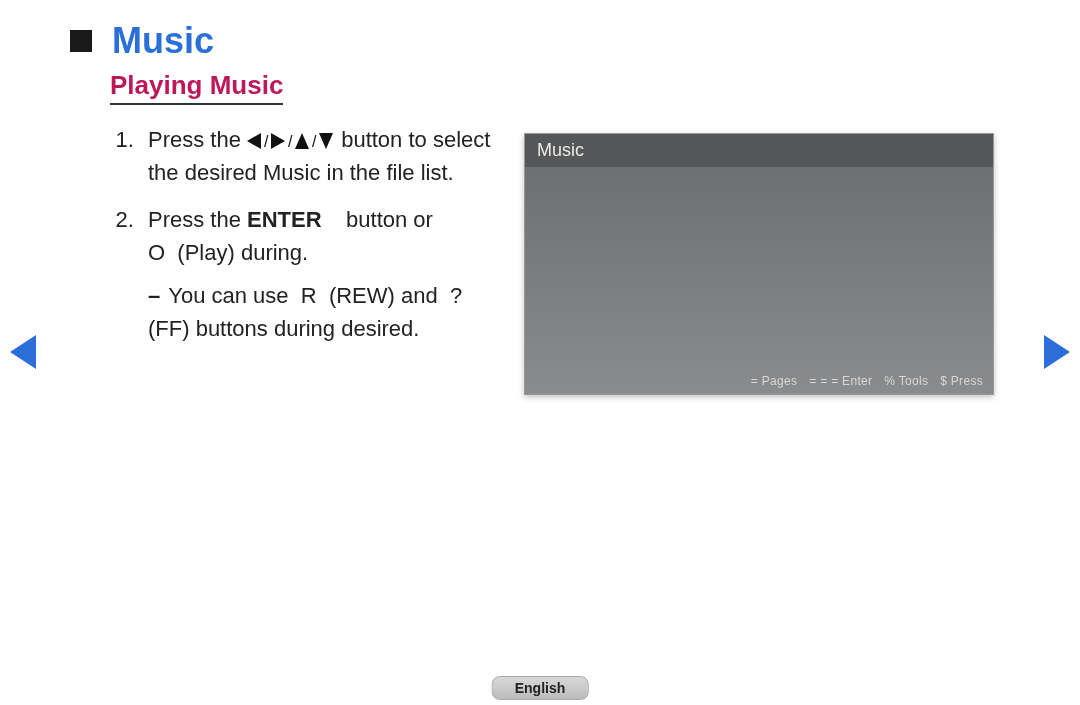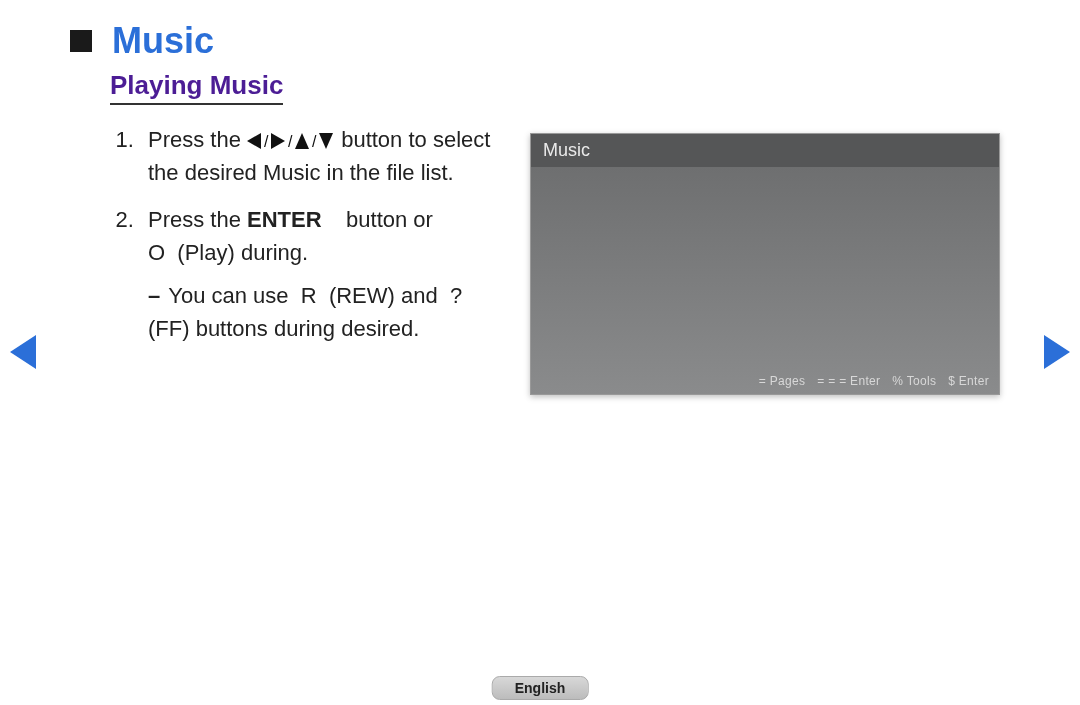--- a/index.html
+++ b/index.html
@@ -26,32 +26,32 @@
     width: 22px;
     height: 22px;
     background: #1a1a1a;
   }
   .main-title {
     color: #2b6fd8;
     font-size: 36px;
     font-weight: bold;
   }
   .sub-title {
-    color: #4c1d95;
+    color: #be185d;
     font-size: 26px;
     font-weight: bold;
     margin-left: 40px;
     display: inline-block;
     border-bottom: 2px solid #333;
     padding-bottom: 2px;
     margin-bottom: 18px;
   }
   .columns {
     display: flex;
-    gap: 30px;
+    gap: 24px;
     align-items: flex-start;
   }
   .left-col {
     flex: 0 0 430px;
     padding-left: 40px;
   }
   ol.steps {
     list-style: decimal;
     margin: 0;
     padding-left: 30px;
@@ -158,21 +158,21 @@
             <span class="dash">–</span><span>You can use </span>&nbsp;<span>R</span>&nbsp;<span> (REW) and </span>&nbsp;<span>?</span>&nbsp;<span> (FF) buttons during desired.</span>
           </div>
         </li>
       </ol>
     </div>
 
     <div class="right-col">
       <div class="screenshot">
         <div class="screenshot-header">Music</div>
         <div class="screenshot-footer">
-          <span>= Pages</span><span>= = = Enter</span><span>% Tools</span><span>$ Enter</span>
+          <span>= Pages</span><span>= = = Enter</span><span>% Tools</span><span>$ Press</span>
         </div>
       </div>
     </div>
   </div>
 </div>
 
 <div class="nav-left">
   <svg width="26" height="34">
       <polygon points="26,0 26,34 0,17" fill="#2b6fd8"></polygon>
     </svg>

